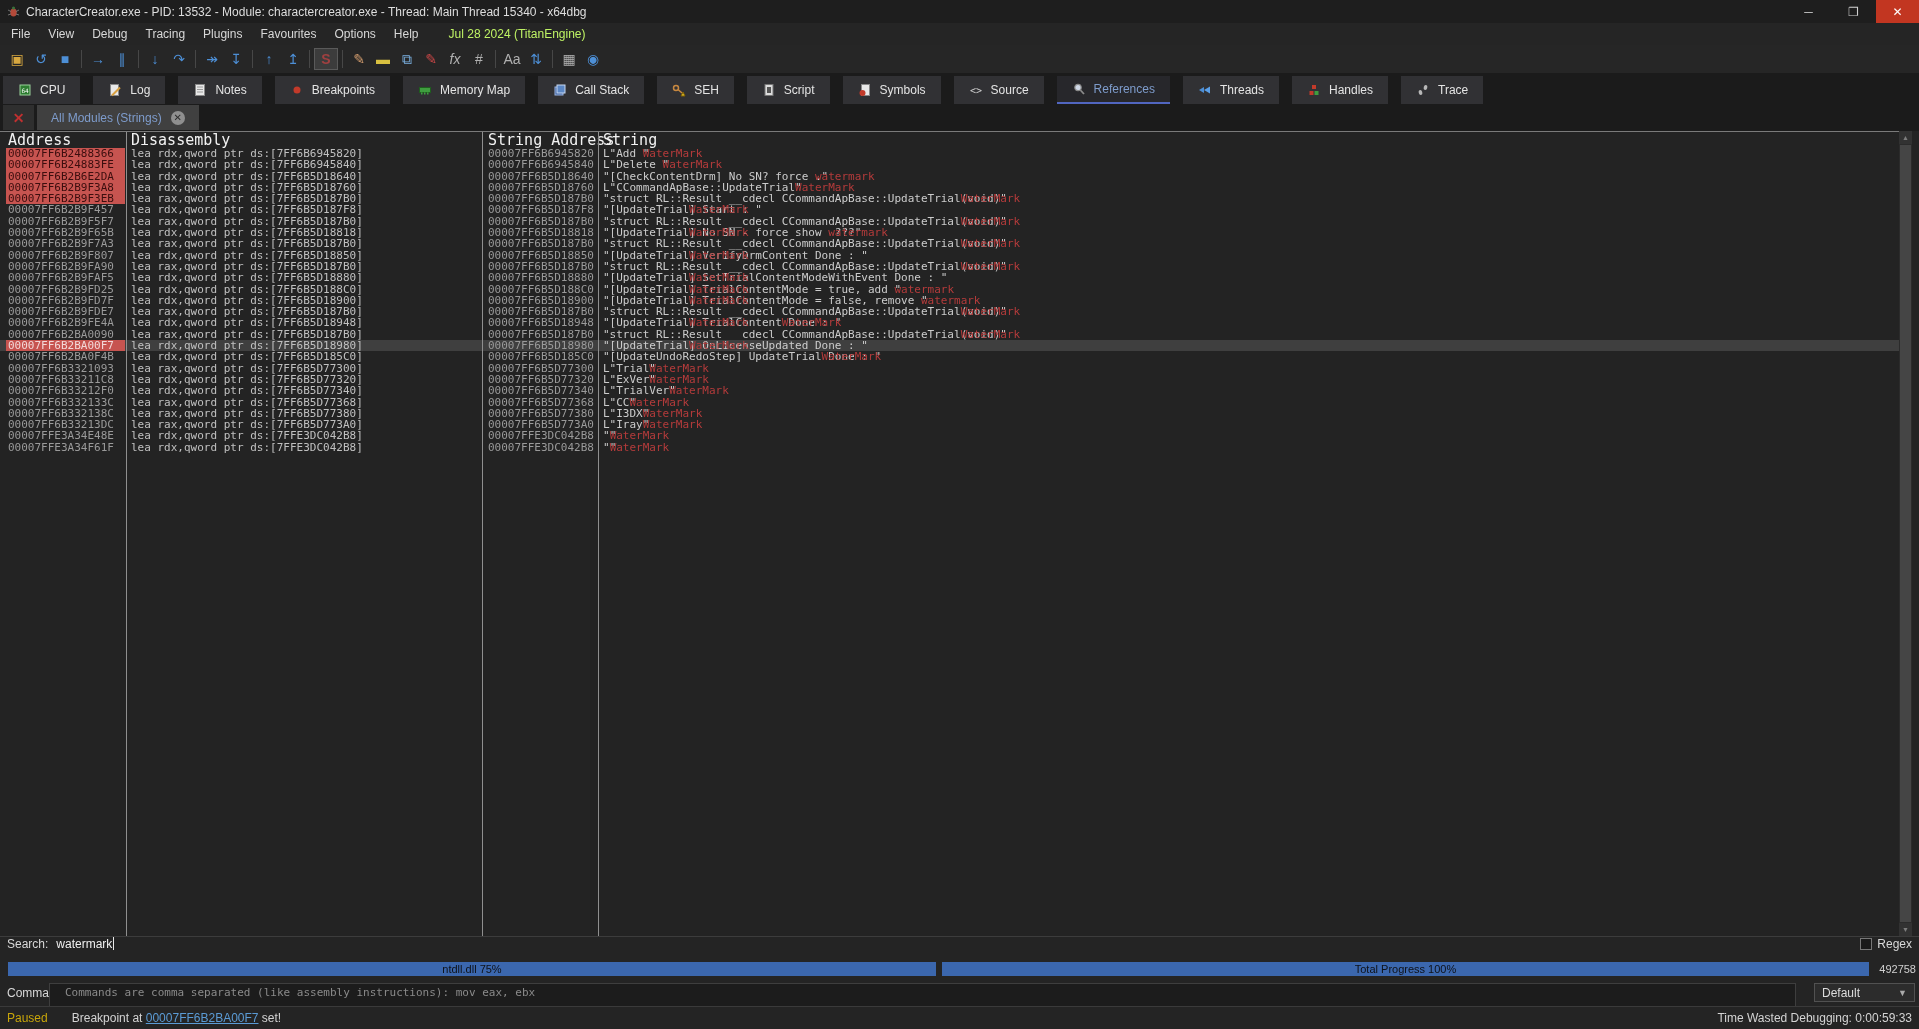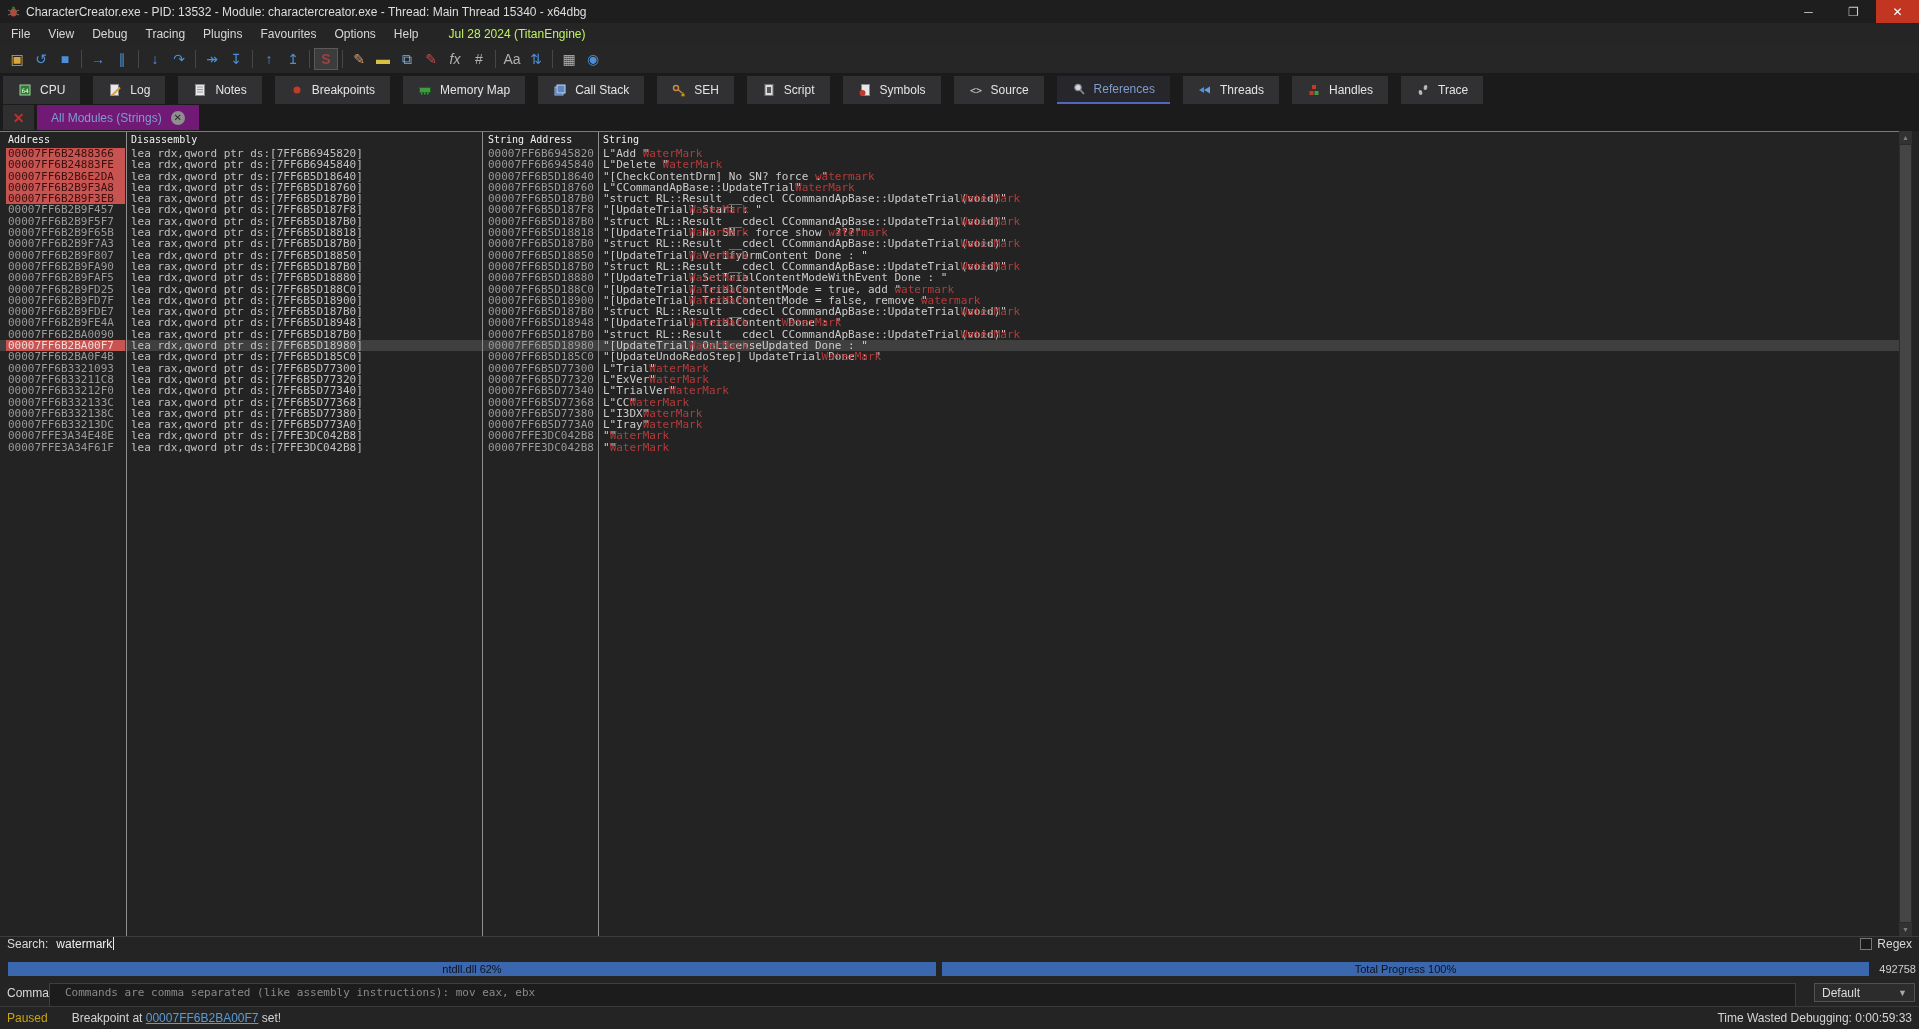--- a/index.html
+++ b/index.html
@@ -35,29 +35,29 @@
   .tab { height:28px; background:#313134; display:flex; align-items:center; gap:8px;
          padding:0 15px; font-size:12px; color:#e4e4e4; }
   .tab.active { background:#27272b; color:#7e9ccc; border-bottom:2px solid #5166c0; height:28px; }
   .tab svg { display:block; }
   
   .subtabbar { position:absolute; top:104px; left:0; right:0; height:27px; background:#1b1b1b;
                display:flex; align-items:flex-end; }
   .close-all-btn { width:31px; height:25px; background:#2f2f2f; margin:0 3px 1px 3px;
                    display:flex; align-items:center; justify-content:center;
                    color:#c03030; font-weight:bold; font-size:14px; }
-  .subtab { height:25px; margin-bottom:1px; background:#701a75; color:#7e9ccc;
+  .subtab { height:25px; margin-bottom:1px; background:#404040; color:#7e9ccc;
             display:flex; align-items:center; gap:9px; padding:0 14px; font-size:12px; }
   .subtab-close { width:14px; height:14px; border-radius:50%; background:#8f8f8f; color:#2c2c2c;
                   display:flex; align-items:center; justify-content:center; font-size:10px; line-height:1; }
   
   .table { position:absolute; top:131px; left:0; width:1899px; bottom:93px; background:#232323;
            border-top:1px solid #7a7a7a; font-family:"DejaVu Sans Mono", monospace; font-size:11px;
            overflow:hidden; }
-  .thead { position:relative; height:16px; color:#f2f2f2; font-size:10px; }
+  .thead { position:relative; height:16px; color:#f2f2f2; font-size:15px; }
   .thead span { position:absolute; top:0; line-height:16px; }
   .colsep { position:absolute; top:0; bottom:0; width:1px; background:#8f8f8f; pointer-events:none; }
   .tbody { position:relative; }
   .trow { position:relative; height:11.3px; line-height:11.3px; white-space:pre; }
   .trow span { position:absolute; top:0; }
   .c-addr  { left:8px;  color:#9a9a9a; }
   .c-dis   { left:131px; color:#c0c0c0; }
   .c-saddr { left:488px; color:#9a9a9a; }
   .c-str   { left:603px; color:#cccccc; }
   .trow.bp .c-addr { left:6px; width:119px; padding-left:2px; background:#c75450; color:#3c0e0e; }
@@ -366,21 +366,21 @@
   <span>Search:</span>
   <span class="search-value">watermark</span>
   <span class="caret"></span>
   <span class="regex-wrap">
     <span class="checkbox"></span>
     <span>Regex</span>
   </span>
 </div>
 
 <div class="progress-row">
-  <div class="pbar module">ntdll.dll 62%</div>
+  <div class="pbar module">ntdll.dll 75%</div>
   <div class="pbar total">Total Progress 100%</div>
   <div class="pcount">492758</div>
 </div>
 
 <div class="command-row">
   <span class="cmd-label">Command:</span>
   <div class="cmd-input">Commands are comma separated (like assembly instructions): mov eax, ebx</div>
   <div class="cmd-combo">
     <span>Default</span>
     <span class="arrow">▼</span>

